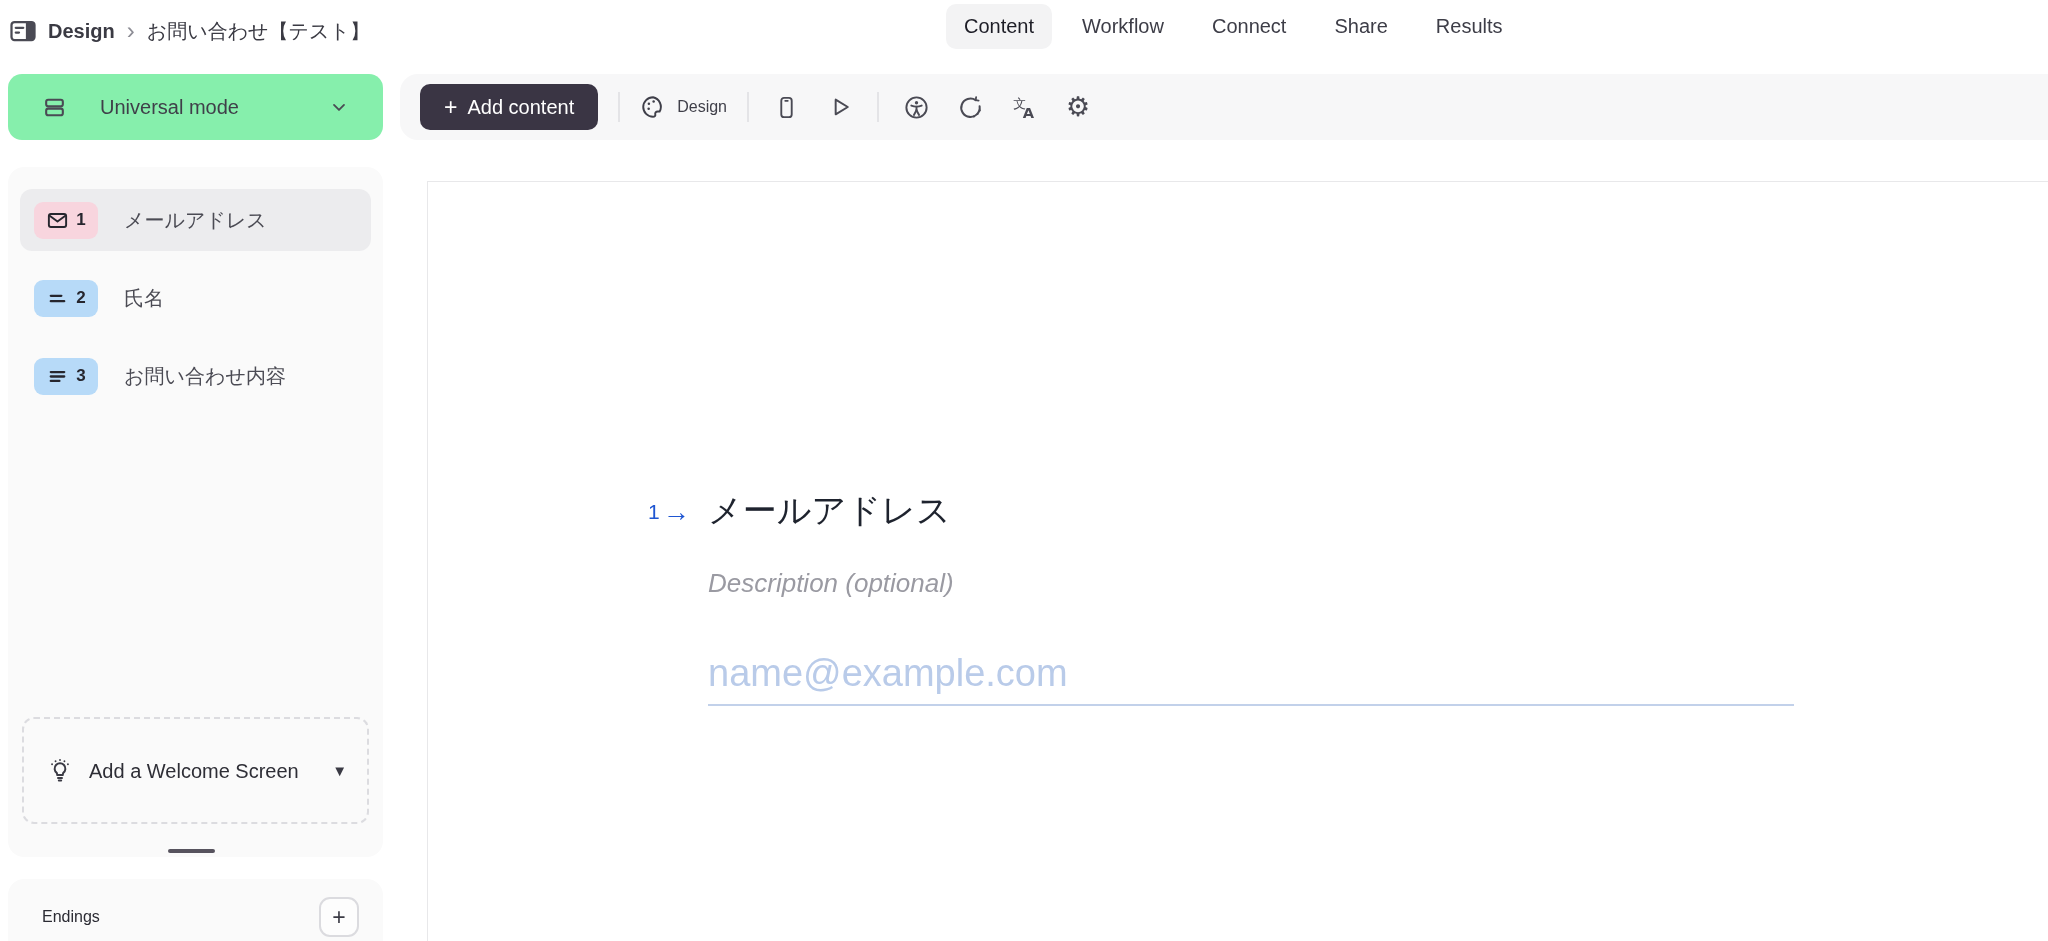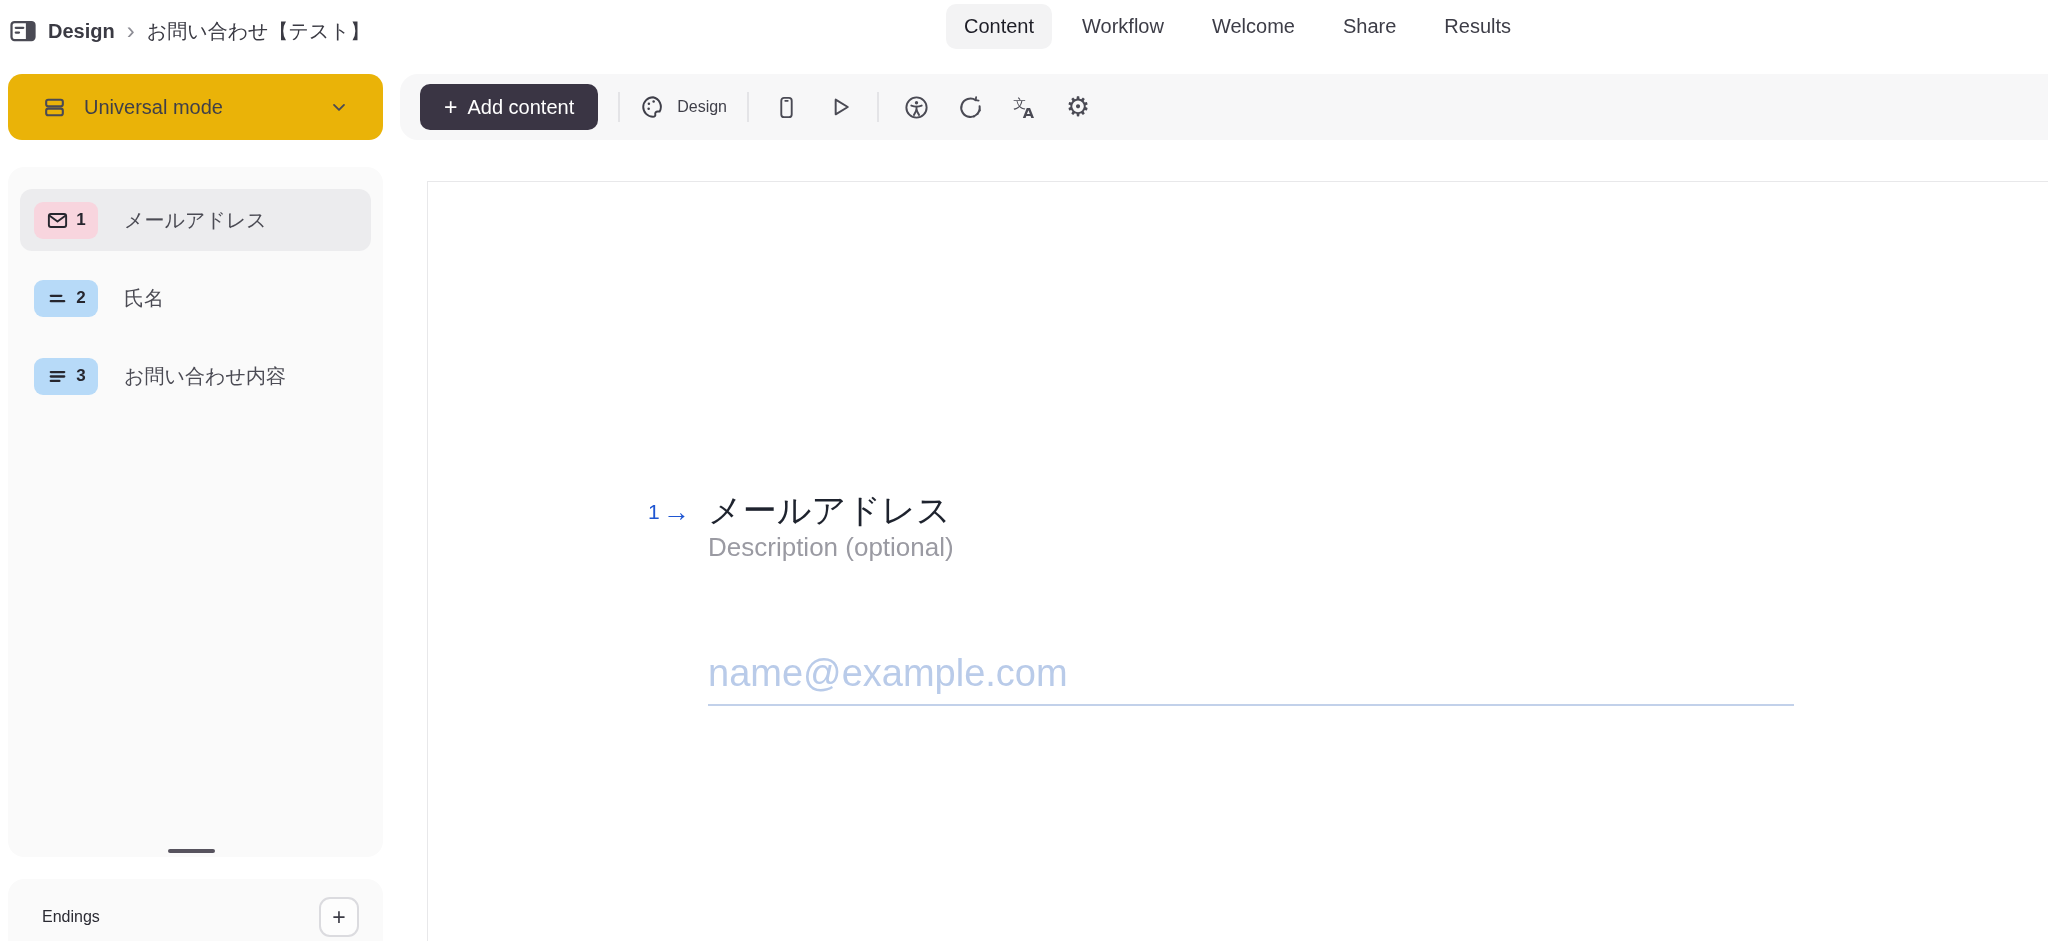--- a/index.html
+++ b/index.html
@@ -31,23 +31,23 @@
   .tab {
     padding: 11px 18px; border-radius: 10px;
     color: #3d3d47; cursor: pointer; white-space: nowrap;
   }
   .tab.active { background: #f3f3f4; color: #1d1d26; }
 
   
   .mode-pill {
     position: absolute; left: 8px; top: 74px;
     width: 375px; height: 66px;
-    background: #eab308; border-radius: 14px;
-    display: flex; align-items: center;
-    padding: 0 34px; gap: 17px;
+    background: #86efac; border-radius: 14px;
+    display: flex; align-items: center;
+    padding: 0 34px; gap: 33px;
     cursor: pointer;
   }
   .mode-pill .label { font-size: 20px; color: #3f3f49; flex: 1; }
   .mode-pill .chev { color: #4a4a54; }
 
   .side-panel {
     position: absolute; left: 8px; top: 167px;
     width: 375px; height: 690px;
     background: #fafafa; border-radius: 16px;
     padding: 22px 12px 0 12px;
@@ -143,22 +143,22 @@
     display: flex; align-items: center; gap: 3px;
     color: var(--accent-blue, #1f56d2);
   }
   .q-num .n { font-size: 21px; }
   .q-num .arrow { font-size: 27px; line-height: 22px; }
   .q-title {
     position: absolute; left: 708px; top: 488px;
     font-size: 34px; color: #1e232e; cursor: text; white-space: nowrap;
   }
   .q-desc {
-    position: absolute; left: 708px; top: 532px;
-    font-size: 26px; color: #9a9aa2; cursor: text;
+    position: absolute; left: 708px; top: 568px;
+    font-size: 26px; font-style: italic; color: #9a9aa2; cursor: text;
   }
   .q-placeholder {
     position: absolute; left: 708px; top: 652px;
     font-size: 38px; color: var(--placeholder-blue, #b9cbe9); cursor: text;
   }
   .q-underline {
     position: absolute; left: 708px; top: 704px;
     width: 1086px; height: 2px;
     background: var(--underline-blue, #c2d1ea);
   }
@@ -177,21 +177,21 @@
     </svg>
   </span>
   <span class="crumb-app">Design</span>
   <span class="crumb-sep">›</span>
   <span class="crumb-title">お問い合わせ【テスト】</span>
 </div>
 
 <div class="tabs">
   <span class="tab active">Content</span>
   <span class="tab">Workflow</span>
-  <span class="tab">Welcome</span>
+  <span class="tab">Connect</span>
   <span class="tab">Share</span>
   <span class="tab">Results</span>
 </div>
 
 <div class="mode-pill">
   <span>
     <svg width="25" height="25" viewBox="0 0 24 24" fill="none" stroke="#4a4a54" stroke-width="2">
       <rect x="4" y="4.5" width="16" height="6.4" rx="2"></rect>
       <rect x="4" y="13.1" width="16" height="6.4" rx="2"></rect>
     </svg>
@@ -299,20 +299,36 @@
           <path d="M5 7.4 h14"></path>
           <path d="M5 12 h14"></path>
           <path d="M5 16.6 h9"></path>
         </svg>
       </span>
       <span>3</span>
     </span>
     <span class="q-label">お問い合わせ内容</span>
   </div>
 
+  <div class="welcome-box">
+    <span>
+      <svg width="28" height="28" viewBox="0 0 24 24" fill="none" stroke="#3a3a44" stroke-width="1.7" stroke-linecap="round">
+        <path d="M9.2 13.6 a4.6 4.6 0 1 1 5.6 0 l-0.5 1.9 h-4.6 z"></path>
+        <path d="M10.3 18 h3.4"></path>
+        <path d="M11 20.2 h2"></path>
+        <circle cx="5.2" cy="6.2" r="0.8" fill="#3a3a44" stroke="none"></circle>
+        <circle cx="8.2" cy="3.6" r="0.8" fill="#3a3a44" stroke="none"></circle>
+        <circle cx="12" cy="2.6" r="0.8" fill="#3a3a44" stroke="none"></circle>
+        <circle cx="15.8" cy="3.6" r="0.8" fill="#3a3a44" stroke="none"></circle>
+        <circle cx="18.8" cy="6.2" r="0.8" fill="#3a3a44" stroke="none"></circle>
+      </svg>
+    </span>
+    <span class="w-label">Add a Welcome Screen</span>
+    <span class="caret">▼</span>
+  </div>
 </div>
 
 <div class="drag-handle"></div>
 
 <div class="endings-panel">
   <span class="e-label">Endings</span>
   <button class="plus-btn">+</button>
 </div>
 
 <div class="canvas-card"></div>

